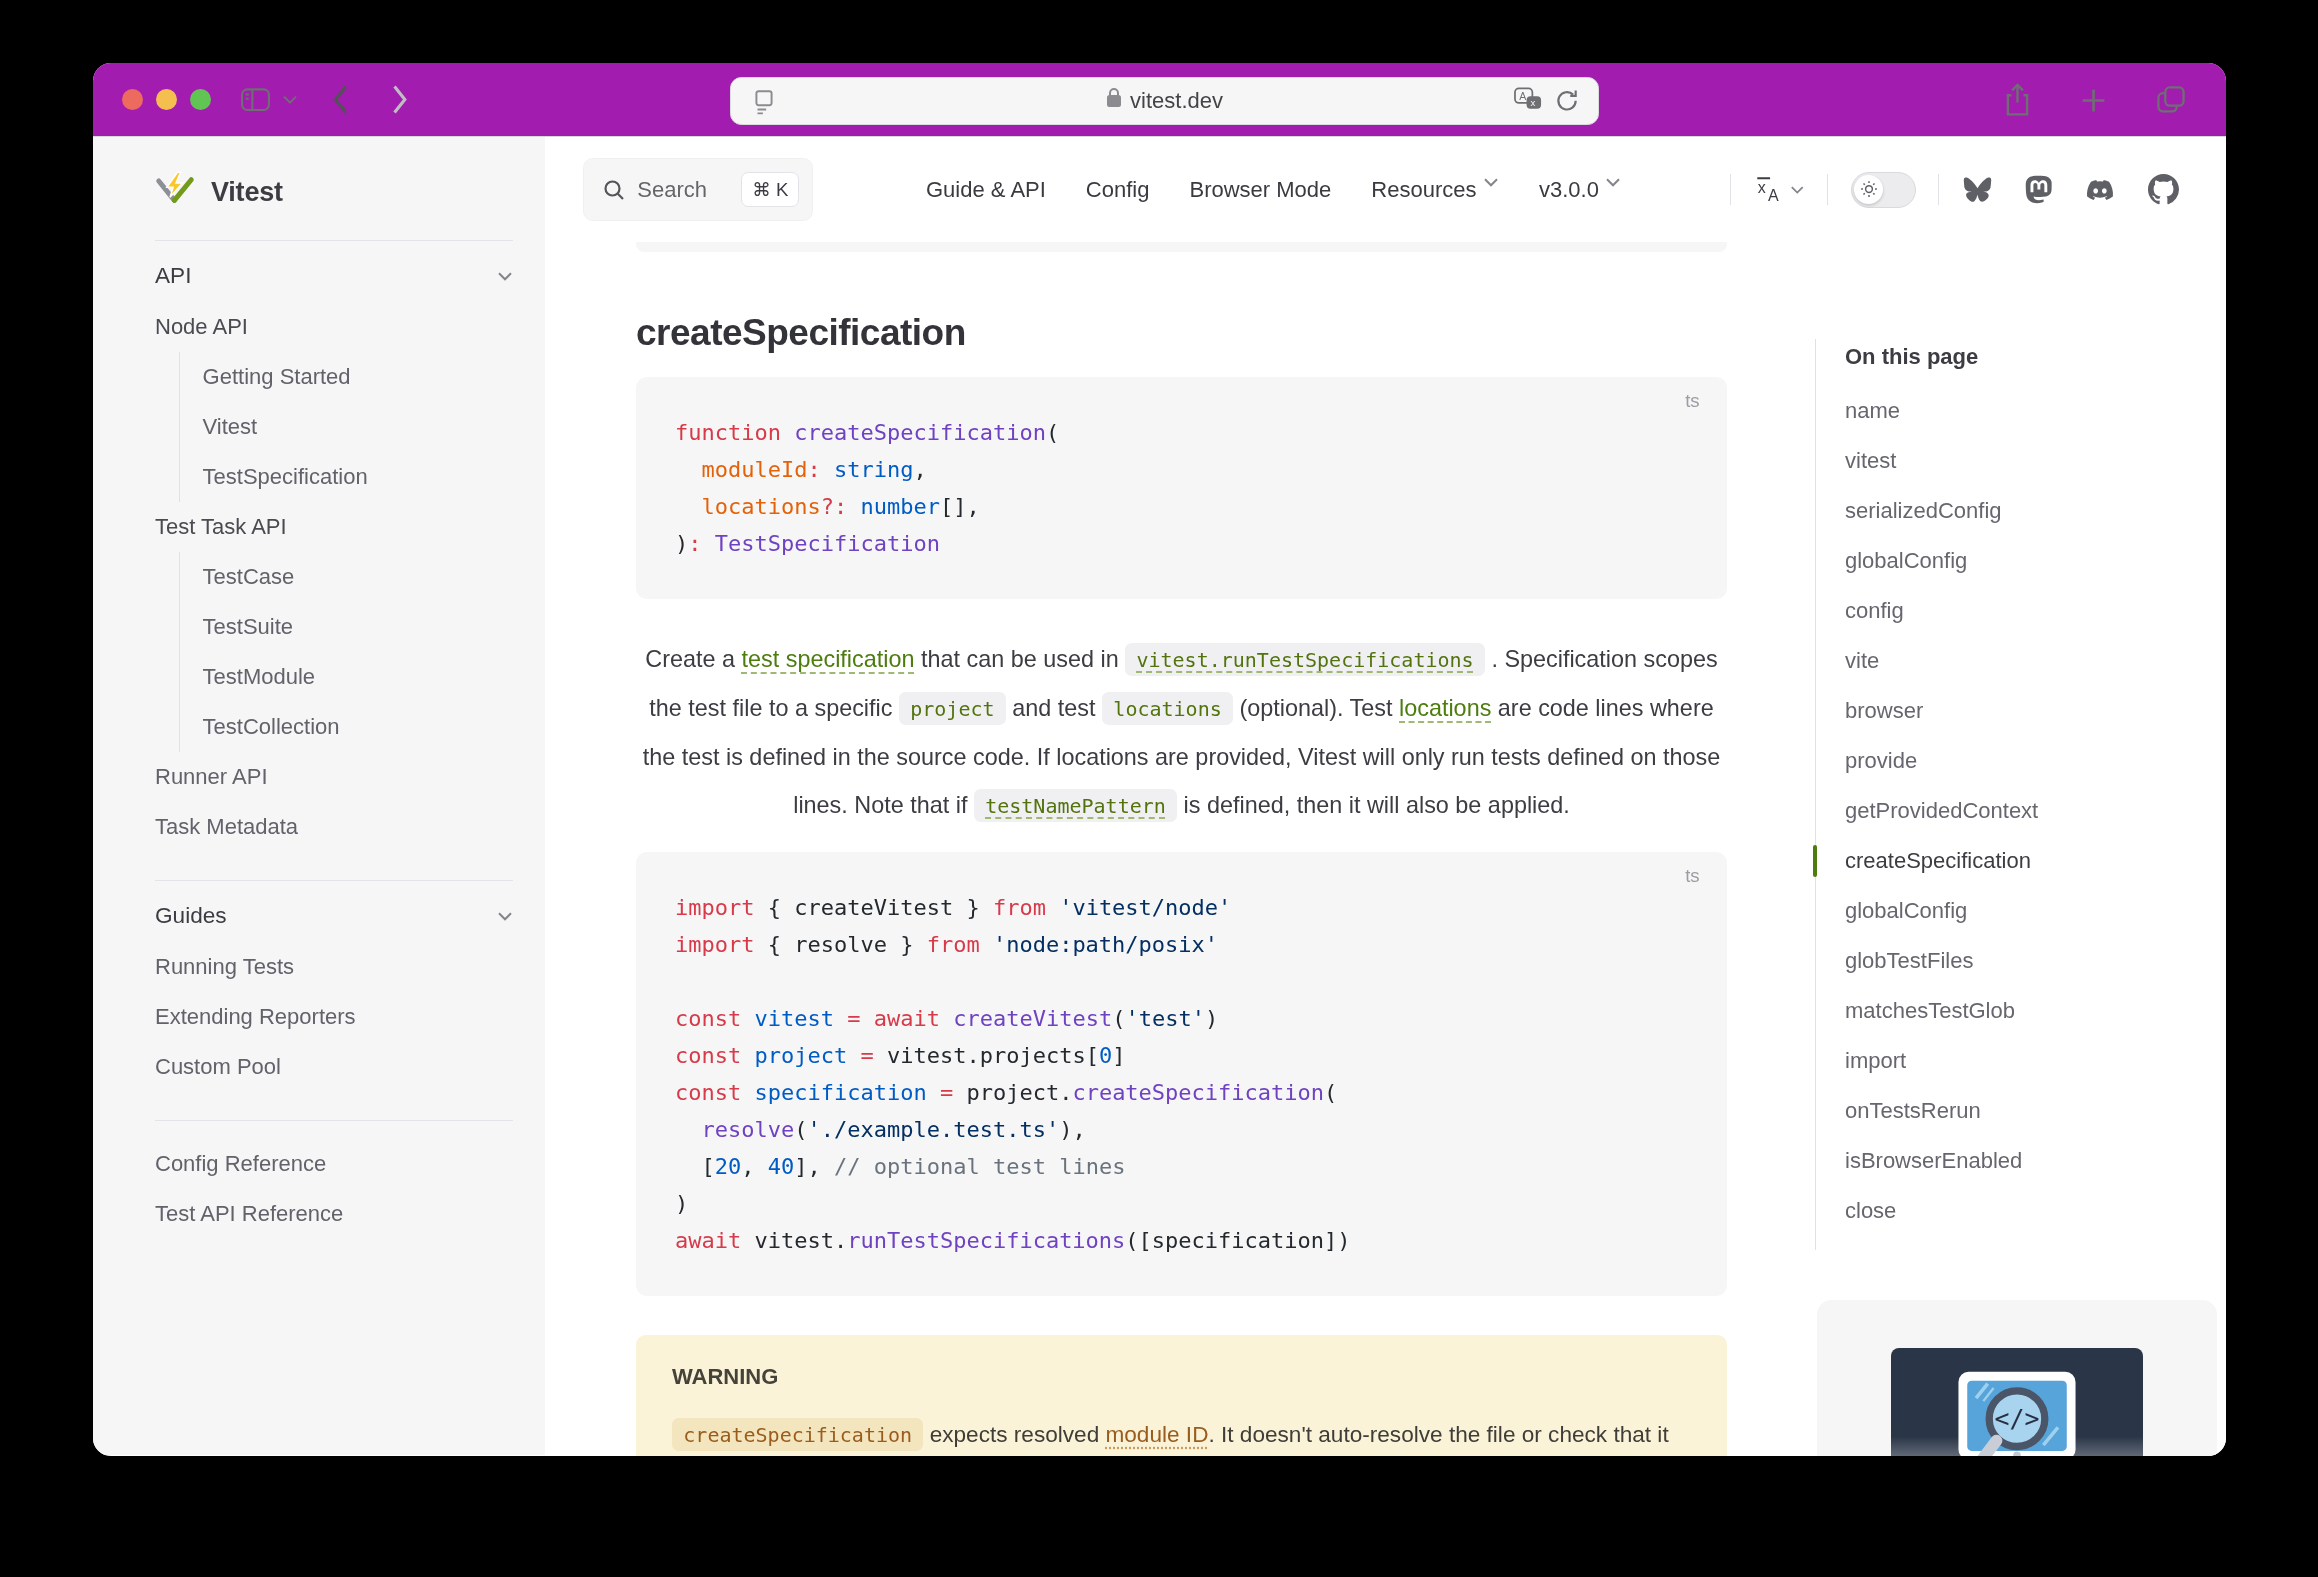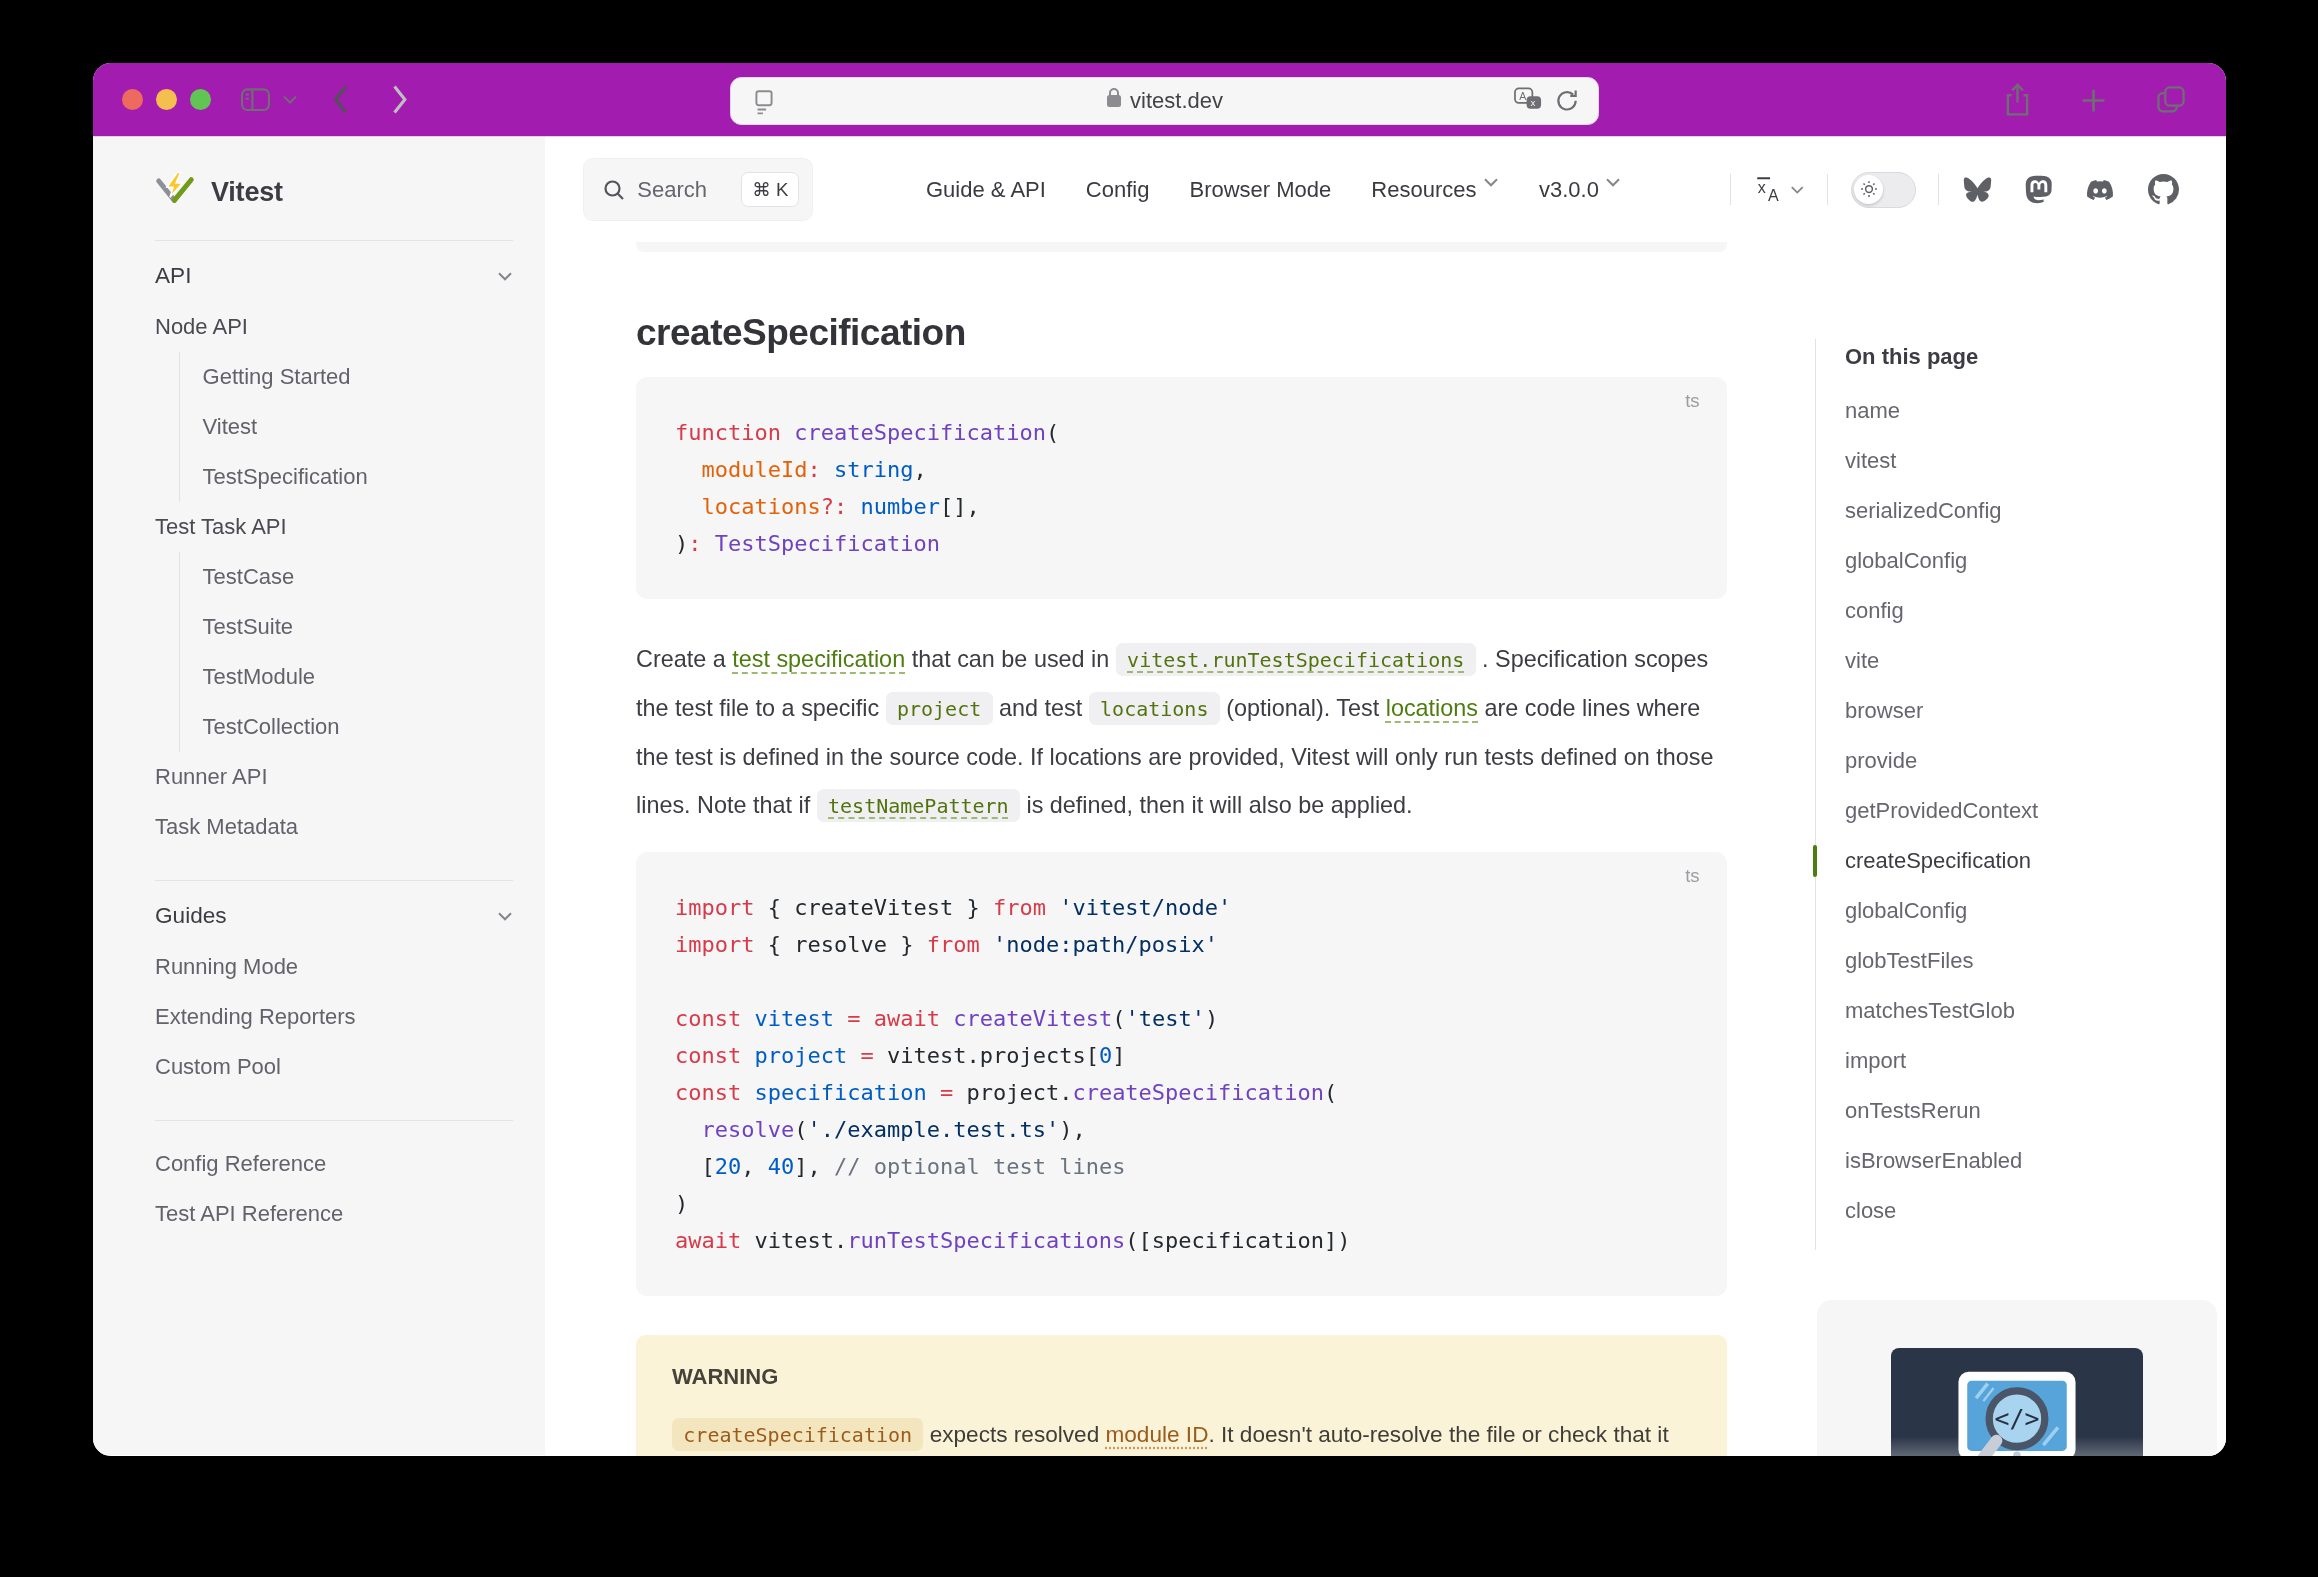--- a/index.html
+++ b/index.html
@@ -80,21 +80,21 @@
              letter-spacing:-0.5px; }
   .codeblock { position:relative; background:#f6f6f7; border-radius:11.3px; padding:37px 39px;
                margin-top:22.6px; }
   .codeblock .lang { position:absolute; top:13px; right:27.4px; font-size:18.6px; color:#9c9ca3; }
   .codeblock pre { font-family:"DejaVu Sans Mono",monospace; font-size:22px; line-height:37px;
                    color:#24292e; }
   .tok-kw { color:#d73a49; } .tok-fn { color:#6f42c1; } .tok-pr { color:#e36209; }
   .tok-ty { color:#005cc5; } .tok-nm { color:#005cc5; } .tok-st { color:#032f62; }
   .tok-cm { color:#6a737d; } .tok-pl { color:#24292e; }
 
-  .para { margin-top:36px; font-size:23.4px; line-height:48px; color:#3c3c43; }
+  .para { margin-top:36px; font-size:23.4px; line-height:48px; color:#3c3c43;text-align:center; }
   .g-link { color:#4d7c0f; font-weight:500; text-decoration:underline dashed;
             text-decoration-color:#9fb872; text-decoration-thickness:1.6px;
             text-underline-offset:5.7px; cursor:pointer; }
   .inline-code { font-family:"DejaVu Sans Mono",monospace; font-size:20px; color:#52730d;
                  background:#f0f0f2; border-radius:6.5px; padding:4.8px 11.3px; }
   .inline-code.code-link { text-decoration:underline dashed; text-decoration-color:#9fb872;
                  text-decoration-thickness:1.6px; text-underline-offset:4.8px; cursor:pointer; }
 
   .warning { margin-top:39px; background:#faf3d8; border-radius:9.7px; padding:29px 36px 36px; }
   .warning .w-title { font-size:22px; font-weight:700; color:#45423a; }
@@ -254,21 +254,21 @@
           <a class="side-item">Task Metadata</a>
           <div class="side-divider" style="margin-top: 27.4px;"></div>
           <div class="sec-title">
             <span>Guides</span>
             <span style="display: flex;">
               <svg width="16" height="10.5" viewBox="0 0 16 10" fill="none" stroke="currentColor" stroke-width="2">
                 <polyline points="2,2 8,8 14,2"></polyline>
               </svg>
             </span>
           </div>
-          <a class="side-item">Running Mode</a>
+          <a class="side-item">Running Tests</a>
           <a class="side-item">Extending Reporters</a>
           <a class="side-item">Custom Pool</a>
           <div class="side-divider" style="margin-top: 27.4px;"></div>
           <div style="height: 18px;"></div>
           <a class="side-item">Config Reference</a>
           <a class="side-item">Test API Reference</a>
         </nav>
     </aside>
 
     <div class="main">

